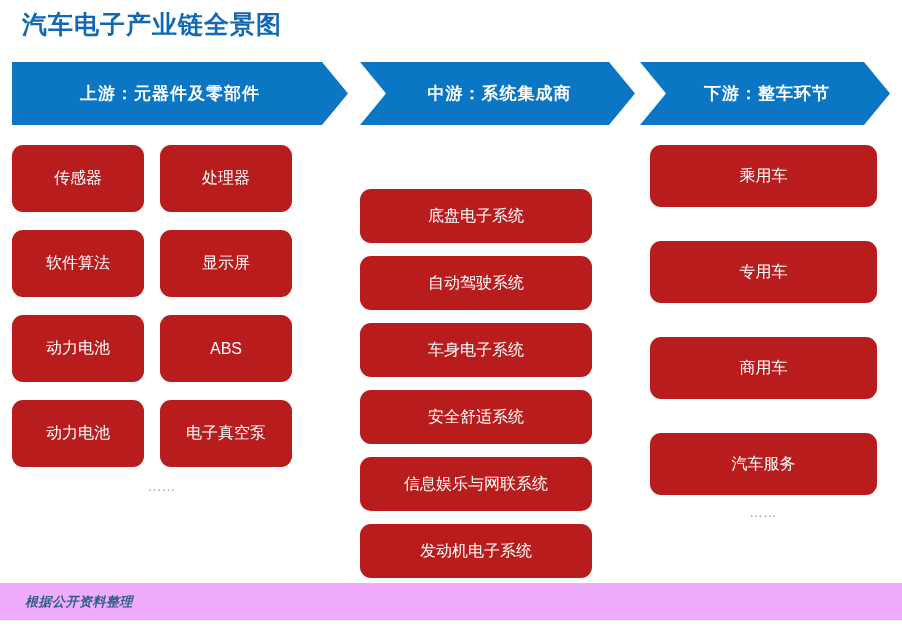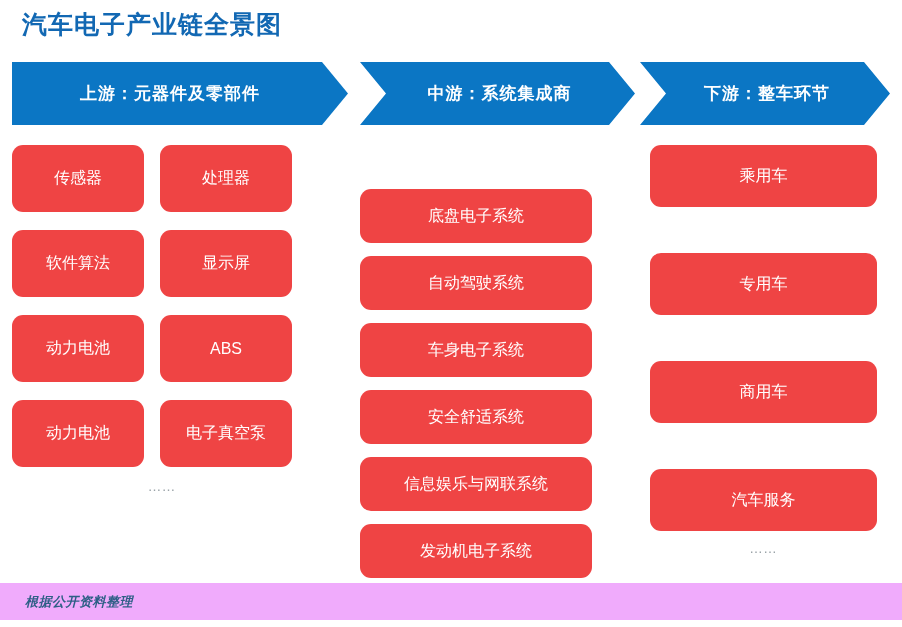--- a/index.html
+++ b/index.html
@@ -47,39 +47,39 @@
     padding-right: 18px; padding-left: 22px;
   }
 
   
   .col { position: absolute; top: 145px; }
   .col-up   { left: 12px;  width: 300px; }
   .col-mid  { left: 360px; width: 232px; margin-top: 44px; }
   .col-down { left: 650px; width: 227px; }
 
   .node {
-    background: #ef4444;
+    background: #b91c1c;
     border-radius: 11px;
     color: #ffffff;
     display: flex; align-items: center; justify-content: center;
     font-size: 16px;
     text-align: center;
     white-space: nowrap;
   }
 
   
   .grid2 { display: flex; flex-wrap: wrap; gap: 18px 16px; width: 300px; }
   .grid2 .node { width: 132px; height: 67px; font-size: 16px; }
 
   
   .stack-mid { display: flex; flex-direction: column; gap: 13px; }
   .stack-mid .node { width: 232px; height: 54px; font-size: 16px; }
 
   
-  .stack-down { display: flex; flex-direction: column; gap: 46px; }
+  .stack-down { display: flex; flex-direction: column; gap: 34px; }
   .stack-down .node { width: 227px; height: 62px; font-size: 16px; }
 
   .ellipsis {
     text-align: center;
     color: #9aa3a8;
     font-size: 13px;
     letter-spacing: 1px;
     margin-top: 10px;
     font-family: "DejaVu Sans", sans-serif;
   }

